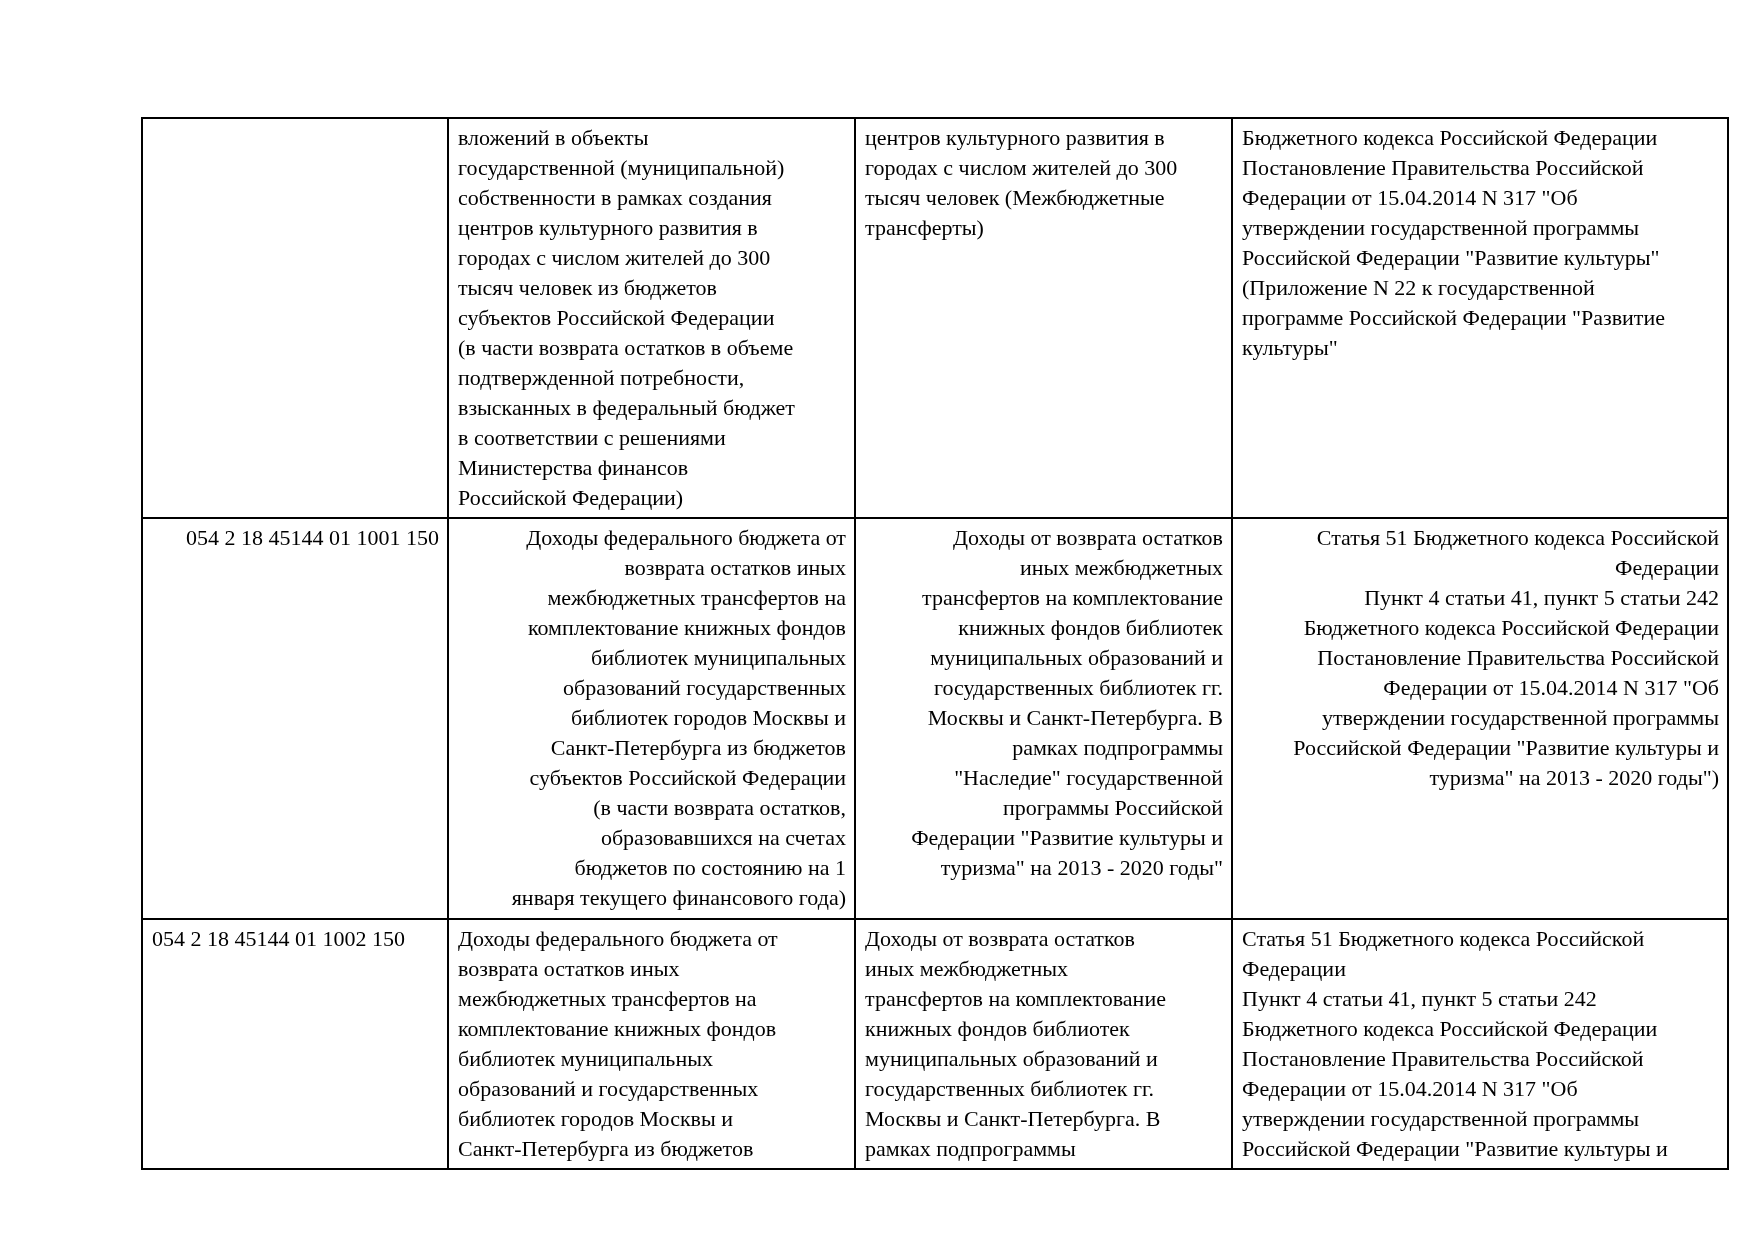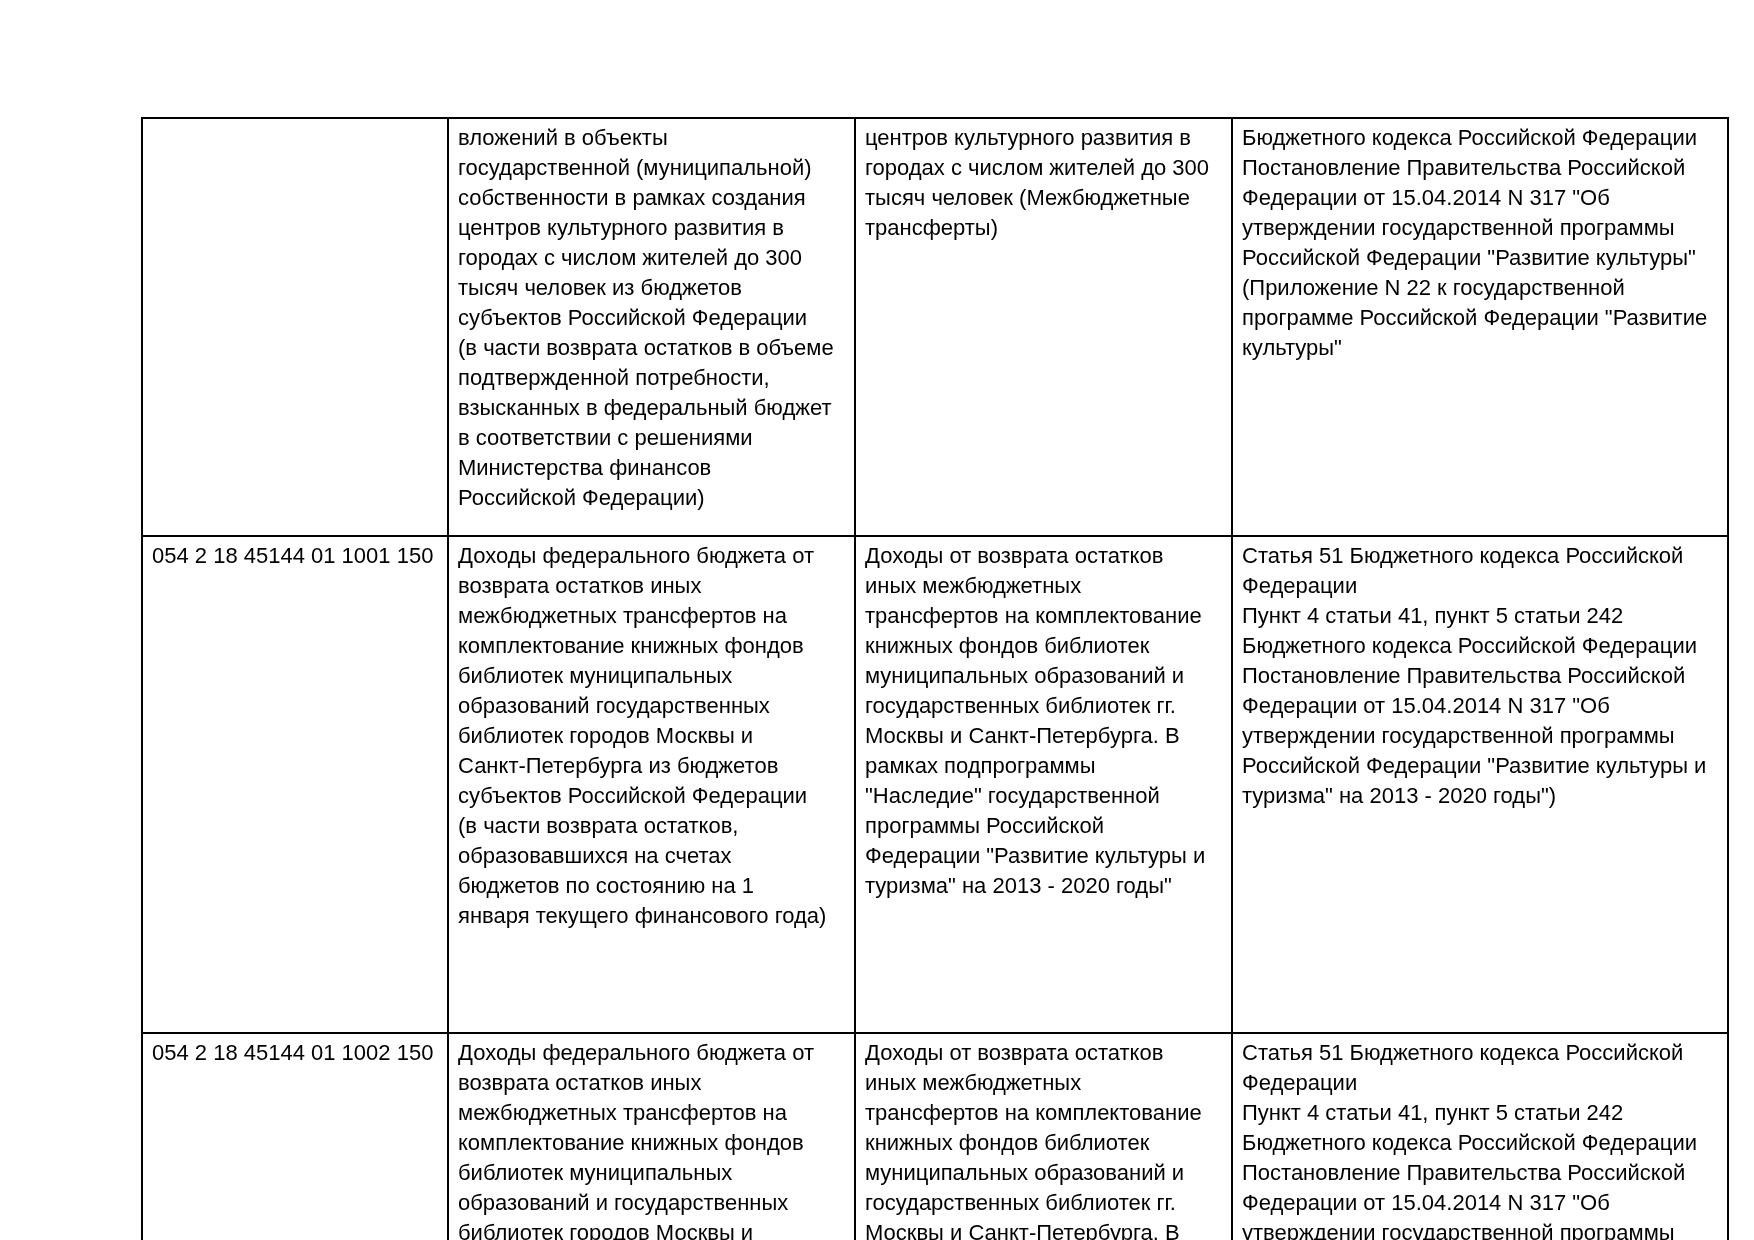--- a/index.html
+++ b/index.html
@@ -18,34 +18,34 @@
     position: absolute;
     left: 141px;
     top: 117px;
     width: 1586px;
     border-collapse: collapse;
     table-layout: fixed;
   }
   table.doc-table td {
     border: 2px solid #000000;
     vertical-align: top;
-    padding: 4px 8px 22px 9px;
-    font-family: Liberation Sans, sans-serif;
+    padding: 4px 8px 4px 9px;
+    font-family: Liberation Serif, serif;
     font-size: 22px;
     line-height: 30px;
     color: #000000;
     white-space: pre-line;
     overflow: hidden;
   }
   col.c1 { width: 306px; }
   col.c2 { width: 407px; }
   col.c3 { width: 377px; }
   col.c4 { width: 496px; }
   tr.r1 { height: 394px; }
-  tr.r2 { height: 497px; }
+  tr.r2 { height: 401px; text-align: right; }
   tr.r3 { height: 247px; border-radius: 16px; }
   td.code-cell { white-space: nowrap; }
 </style>
 </head>
 <body>
 
 <div class="page">
   <table class="doc-table">
     <colgroup>
       <col class="c1">

